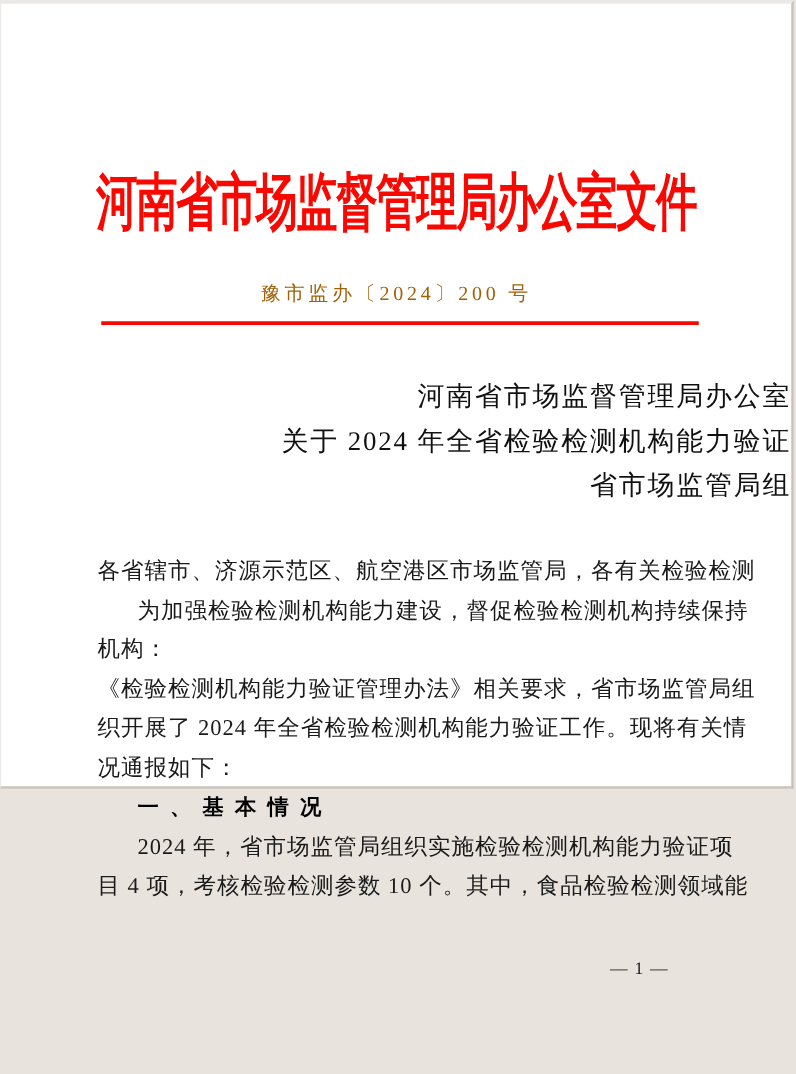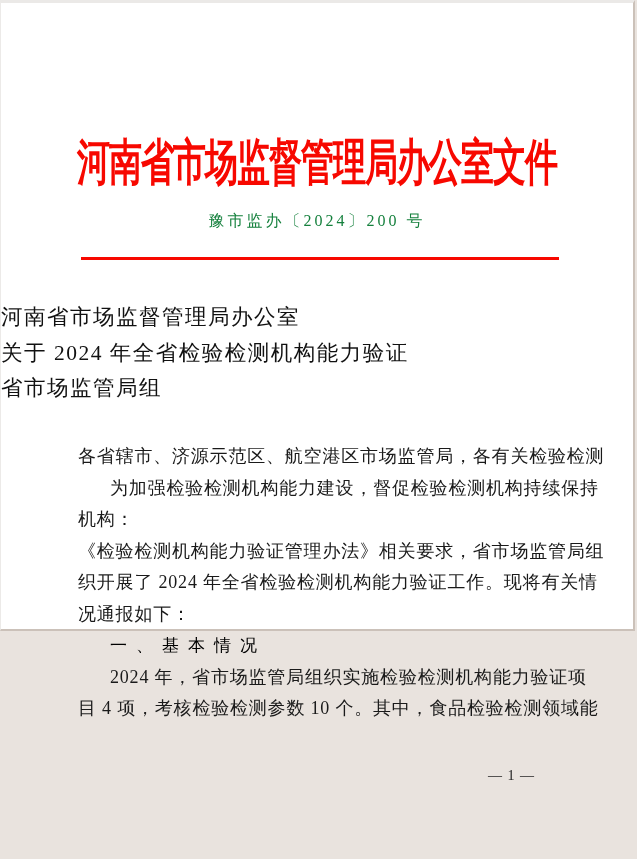--- a/index.html
+++ b/index.html
@@ -26,57 +26,57 @@
     color: #f70800;
     font-size: 33px;
     font-weight: 600;
     letter-spacing: -1px;
     white-space: nowrap;
     transform: scaleY(1.5);
     transform-origin: center top;
     font-family: "Liberation Serif", "DejaVu Serif", serif;
   }
   .doc-number {
-    position: absolute; top: 208px; left: 0;
+    position: absolute; top: 222px; left: 0;
     width: 100%;
     text-align: center;
     font-size: 16px;
     letter-spacing: 3px;
-    color: #15803d;
+    color: #a16207;
   }
   .red-rule {
     position: absolute; top: 254px; left: 80px;
     width: 478px; height: 3px;
     background: #f70800;
   }
   .doc-title {
     position: absolute; top: 297px; left: 0;
     width: 100%;
-    text-align: left;
+    text-align: right;
     font-size: 21.5px;
     line-height: 35.5px;
     letter-spacing: 1.5px;
     color: #111111;
     white-space: nowrap;
   }
   .body-block {
     position: absolute; top: 438px; left: 77px;
     width: 486px;
     color: #1a1a1a;
   }
   .body-line {
     font-size: 18px;
     line-height: 31.5px;
     letter-spacing: 0.8px;
     white-space: nowrap;
   }
   .indent { padding-left: 32px; }
   .heading {
     font-family: "Liberation Sans", "DejaVu Sans", sans-serif;
-    font-weight: normal;
+    font-weight: bold;
     font-size: 17px;
     letter-spacing: 9px;
     color: #000000;
   }
   .page-number {
     position: absolute; top: 765px; right: 98px;
     font-size: 14px;
     letter-spacing: 1px;
     color: #1a1a1a;
     white-space: nowrap;

